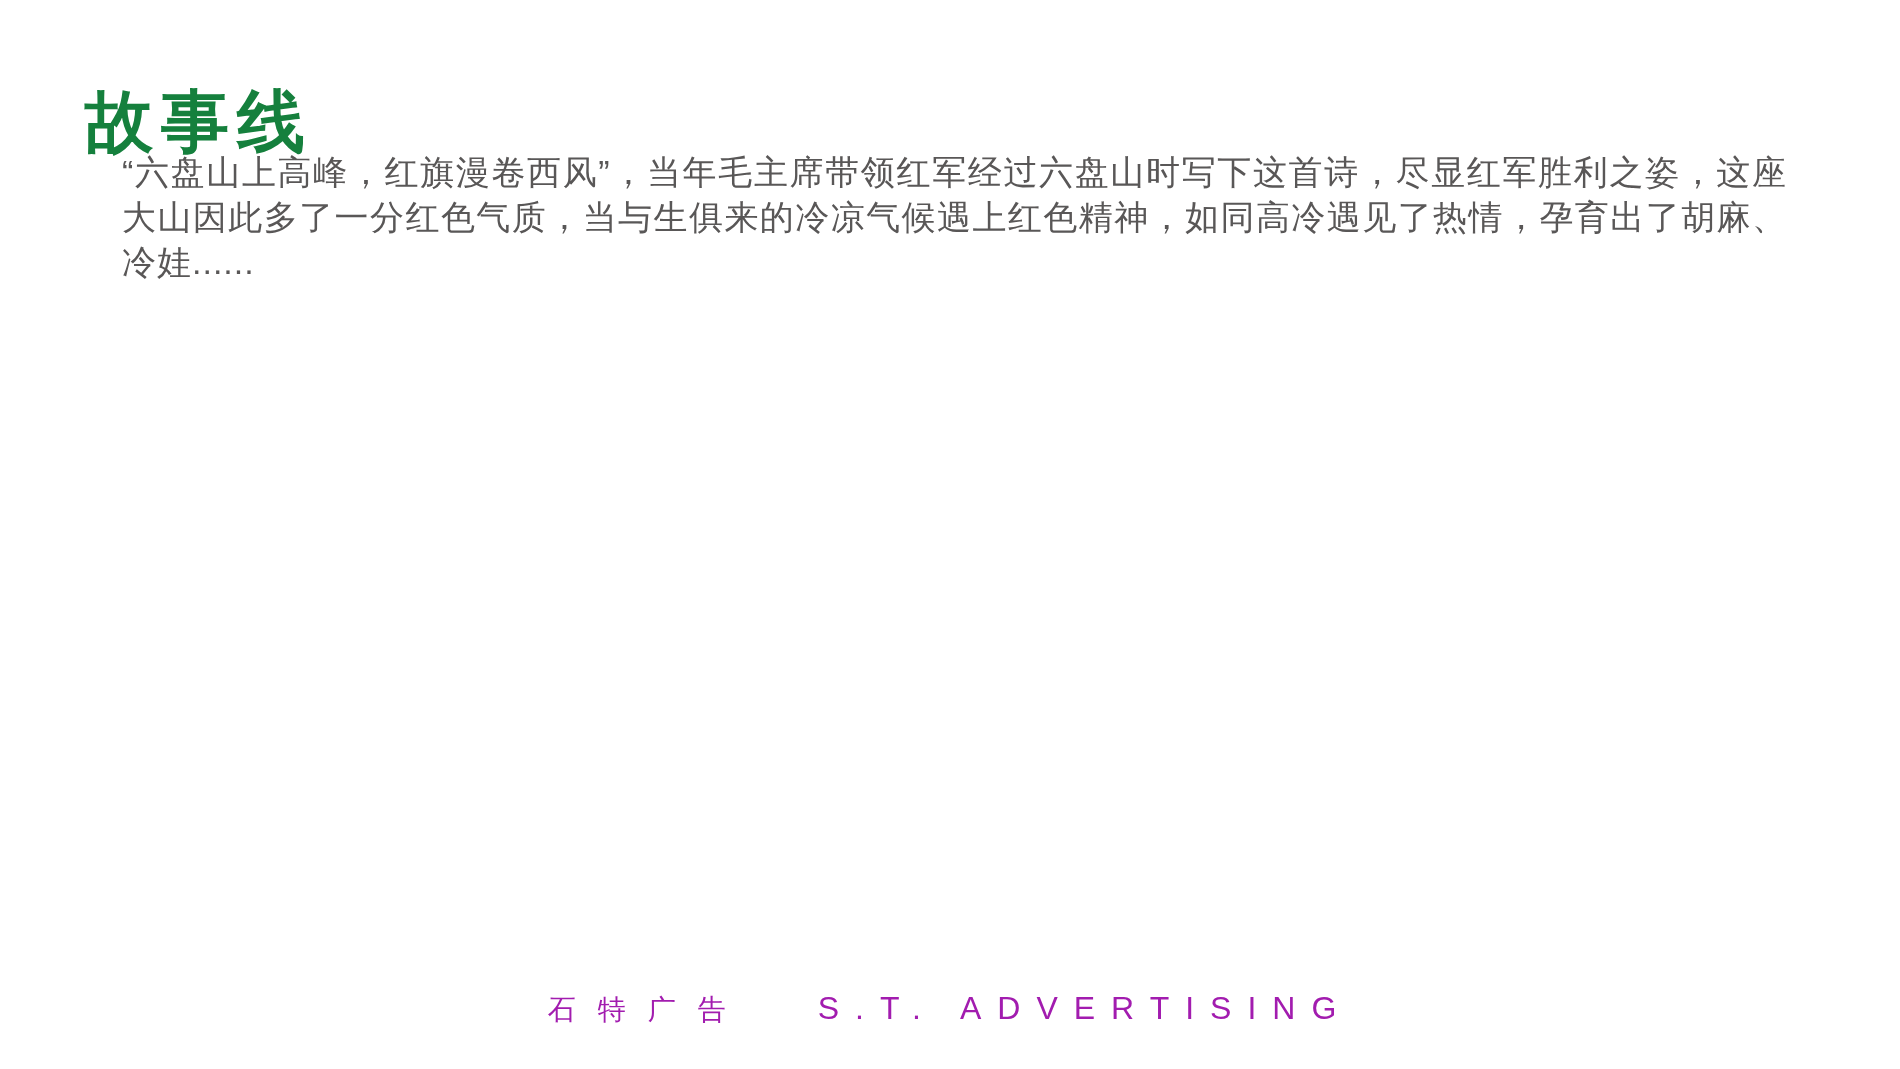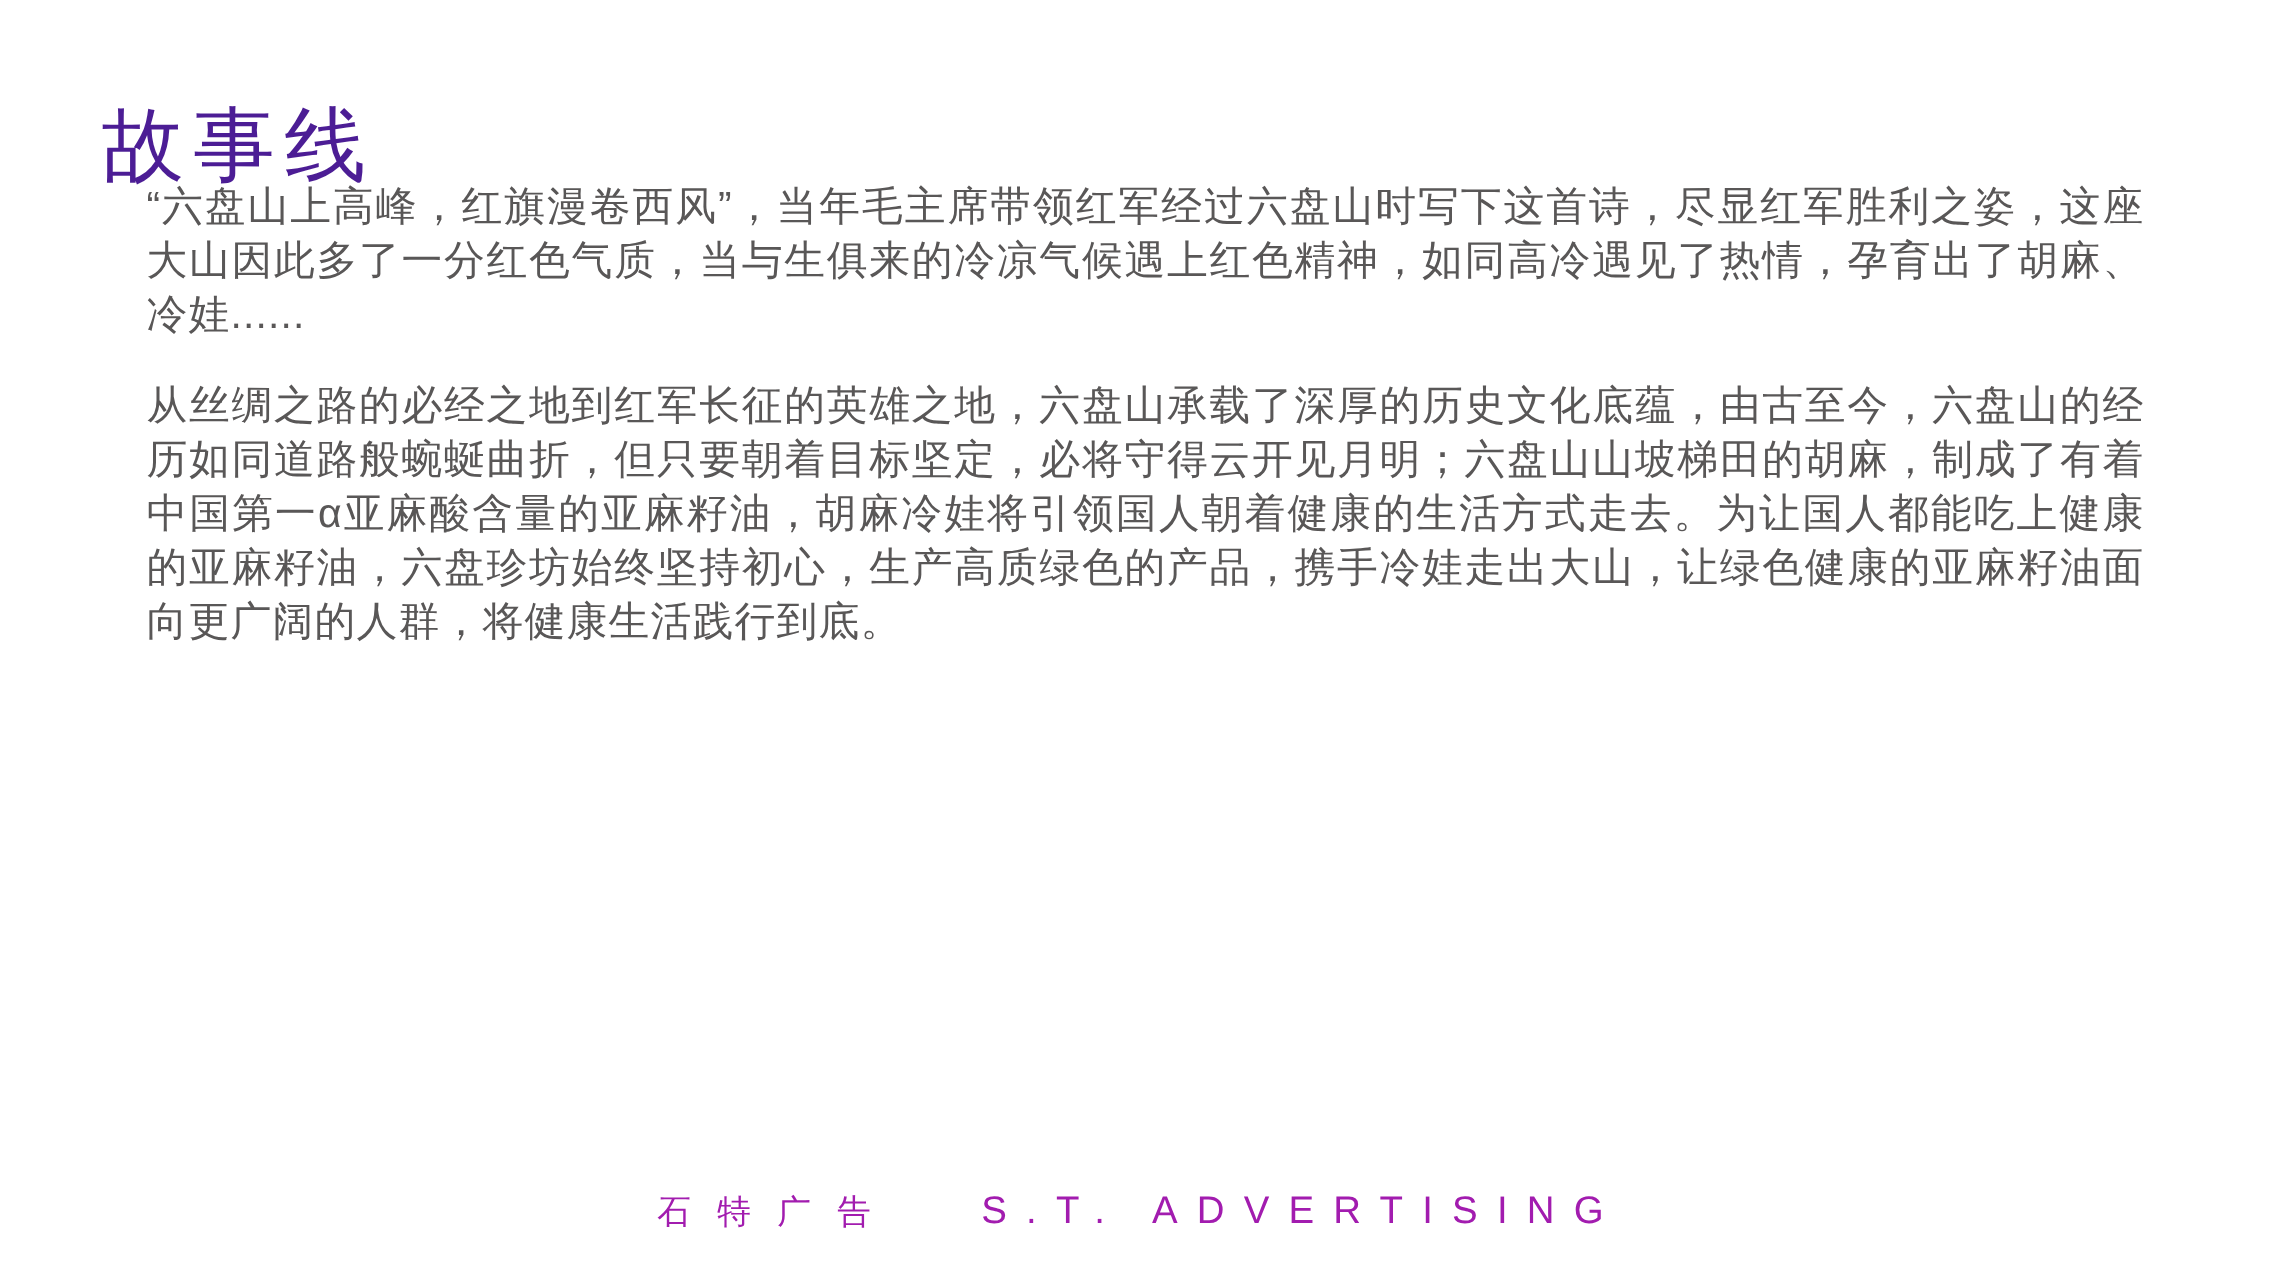--- a/index.html
+++ b/index.html
@@ -13,23 +13,23 @@
     height: 1069px;
     background: #ffffff;
     overflow: hidden;
     font-family: "Liberation Sans", "DejaVu Sans", sans-serif;
   }
   .page-title {
     position: absolute;
     left: 85px;
     top: 38px;
     font-size: 68px;
-    font-weight: 400;
+    font-weight: 700;
     letter-spacing: 8px;
-    color: #4c1d95;
+    color: #15803d;
     line-height: 1.1;
   }
   .content {
     position: absolute;
     left: 122px;
     top: 150px;
     width: 1665px;
   }
   .para {
     font-size: 34px;
@@ -61,21 +61,20 @@
 </style>
 </head>
 <body>
 
 <div class="slide">
 
   <h1 class="page-title">故事线</h1>
 
   <div class="content">
     <p class="para">“六盘山上高峰，红旗漫卷西风”，当年毛主席带领红军经过六盘山时写下这首诗，尽显红军胜利之姿，这座大山因此多了一分红色气质，当与生俱来的冷凉气候遇上红色精神，如同高冷遇见了热情，孕育出了胡麻、冷娃......</p>
-    <p class="para">从丝绸之路的必经之地到红军长征的英雄之地，六盘山承载了深厚的历史文化底蕴，由古至今，六盘山的经历如同道路般蜿蜒曲折，但只要朝着目标坚定，必将守得云开见月明；六盘山山坡梯田的胡麻，制成了有着中国第一α亚麻酸含量的亚麻籽油，胡麻冷娃将引领国人朝着健康的生活方式走去。为让国人都能吃上健康的亚麻籽油，六盘珍坊始终坚持初心，生产高质绿色的产品，携手冷娃走出大山，让绿色健康的亚麻籽油面向更广阔的人群，将健康生活践行到底。</p>
   </div>
 
   <div class="footer">
     <span class="cn">石特广告</span>
     <span class="en">S.T.  ADVERTISING</span>
   </div>
 
 </div>
 
 </body></html>

